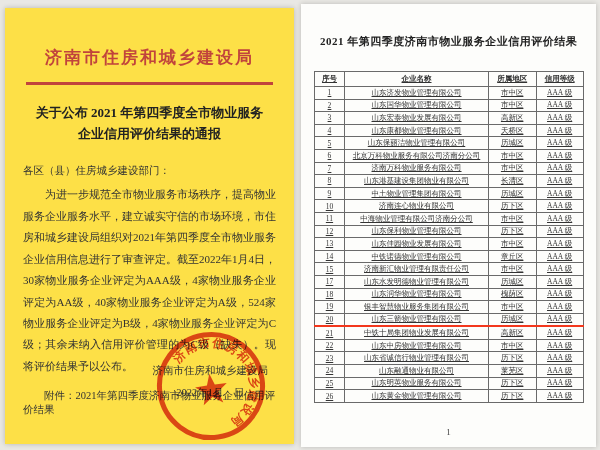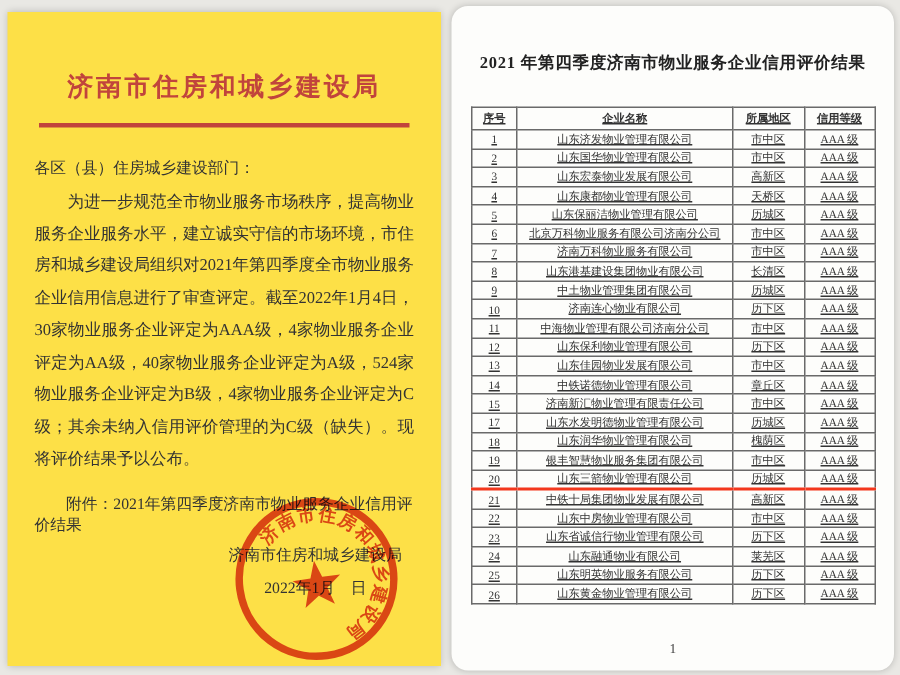--- a/index.html
+++ b/index.html
@@ -67,21 +67,20 @@
     opacity:.88;
     mix-blend-mode:multiply;
     transform:rotate(-8deg);
   }
 
   
   .page-right{
     position:absolute;left:301px;top:4px;width:295px;height:443px;
     background:#fdfdfb;
     box-shadow:0 0 5px rgba(0,0,0,.2);
-    border-radius:11px;
   }
   .table-title{
     margin-top:30px;
     text-align:center;
     font-size:11px;font-weight:bold;color:#222;
     letter-spacing:.5px;
   }
   table.credit{
     margin:22px auto 0 auto;
     border-collapse:collapse;
@@ -110,20 +109,24 @@
   }
 </style>
 </head>
 <body>
 
 <div class="canvas">
 
   <div class="page-left">
     <div class="agency-header">济南市住房和城乡建设局</div>
     <div class="red-rule"></div>
+    <div class="doc-title">
+      <div>关于公布 2021 年第四季度全市物业服务</div>
+      <div>企业信用评价结果的通报</div>
+    </div>
     <div class="salutation">各区（县）住房城乡建设部门：</div>
     <div class="doc-body">为进一步规范全市物业服务市场秩序，提高物业服务企业服务水平，建立诚实守信的市场环境，市住房和城乡建设局组织对2021年第四季度全市物业服务企业信用信息进行了审查评定。截至2022年1月4日，30家物业服务企业评定为AAA级，4家物业服务企业评定为AA级，40家物业服务企业评定为A级，524家物业服务企业评定为B级，4家物业服务企业评定为C级；其余未纳入信用评价管理的为C级（缺失）。现将评价结果予以公布。</div>
     <div class="attachment-line">附件：2021年第四季度济南市物业服务企业信用评价结果</div>
 
     <div class="sign-block">
       <div>济南市住房和城乡建设局</div>
       <div>2022年1月　日</div>
     </div>
 
     <svg class="seal" viewBox="0 0 100 100">

